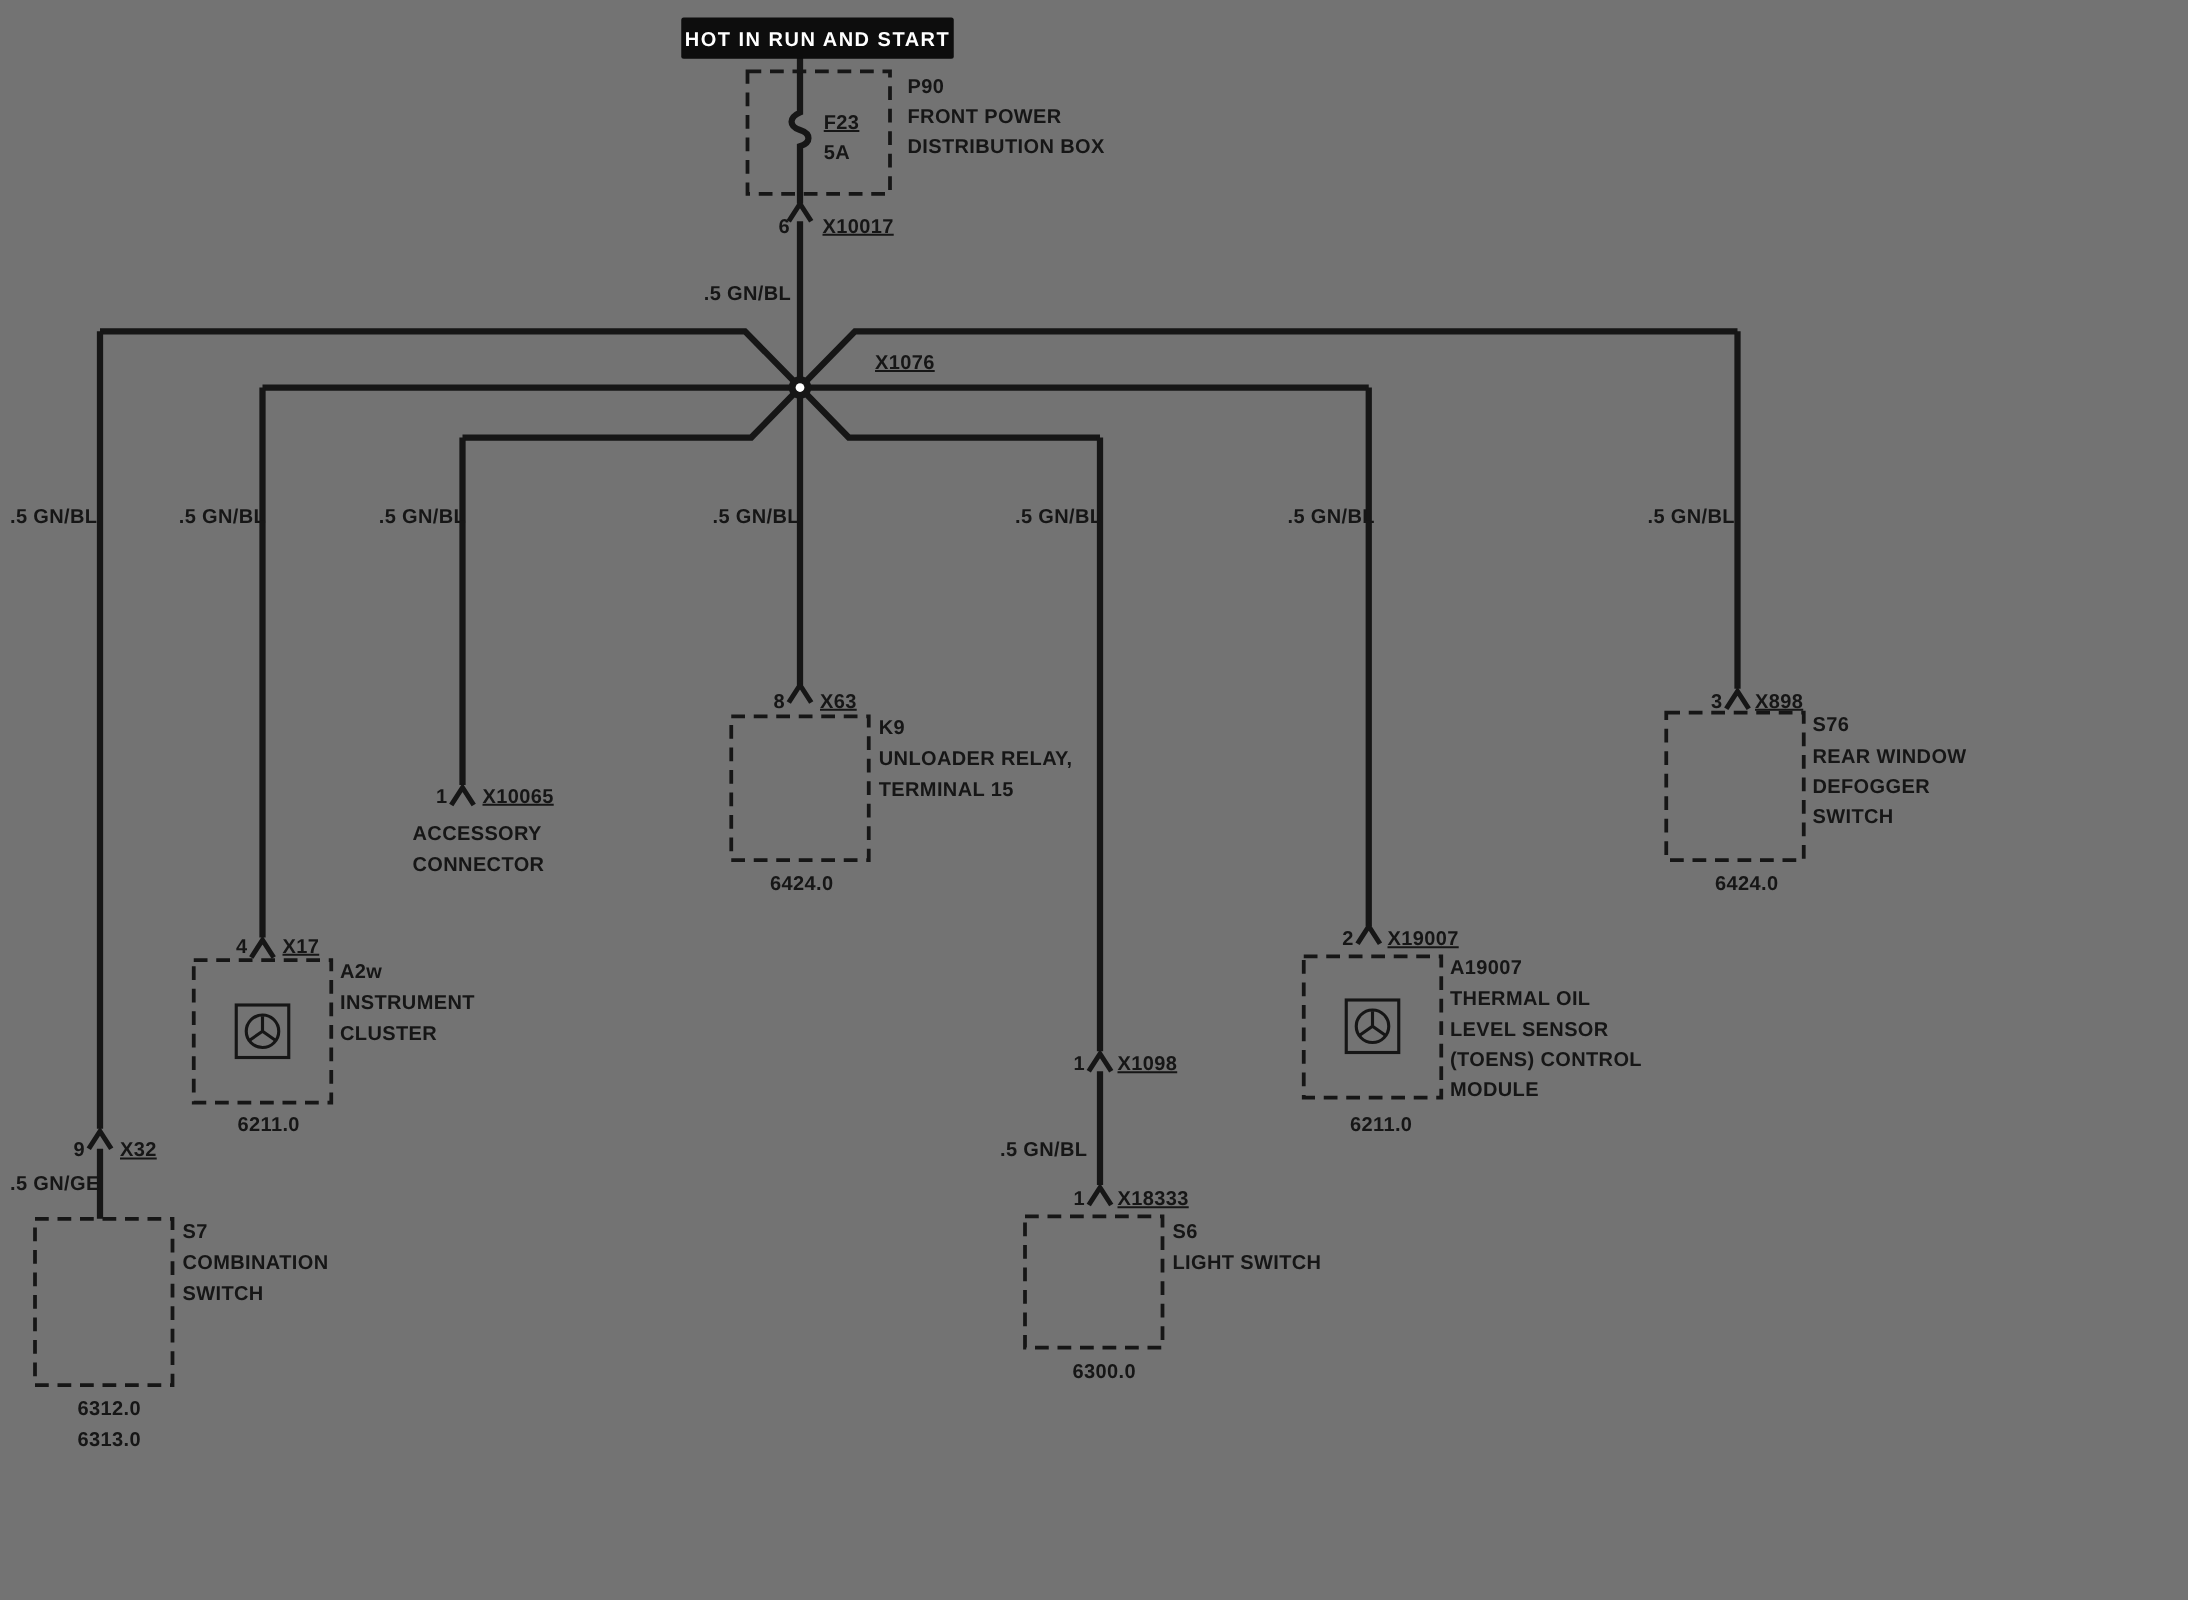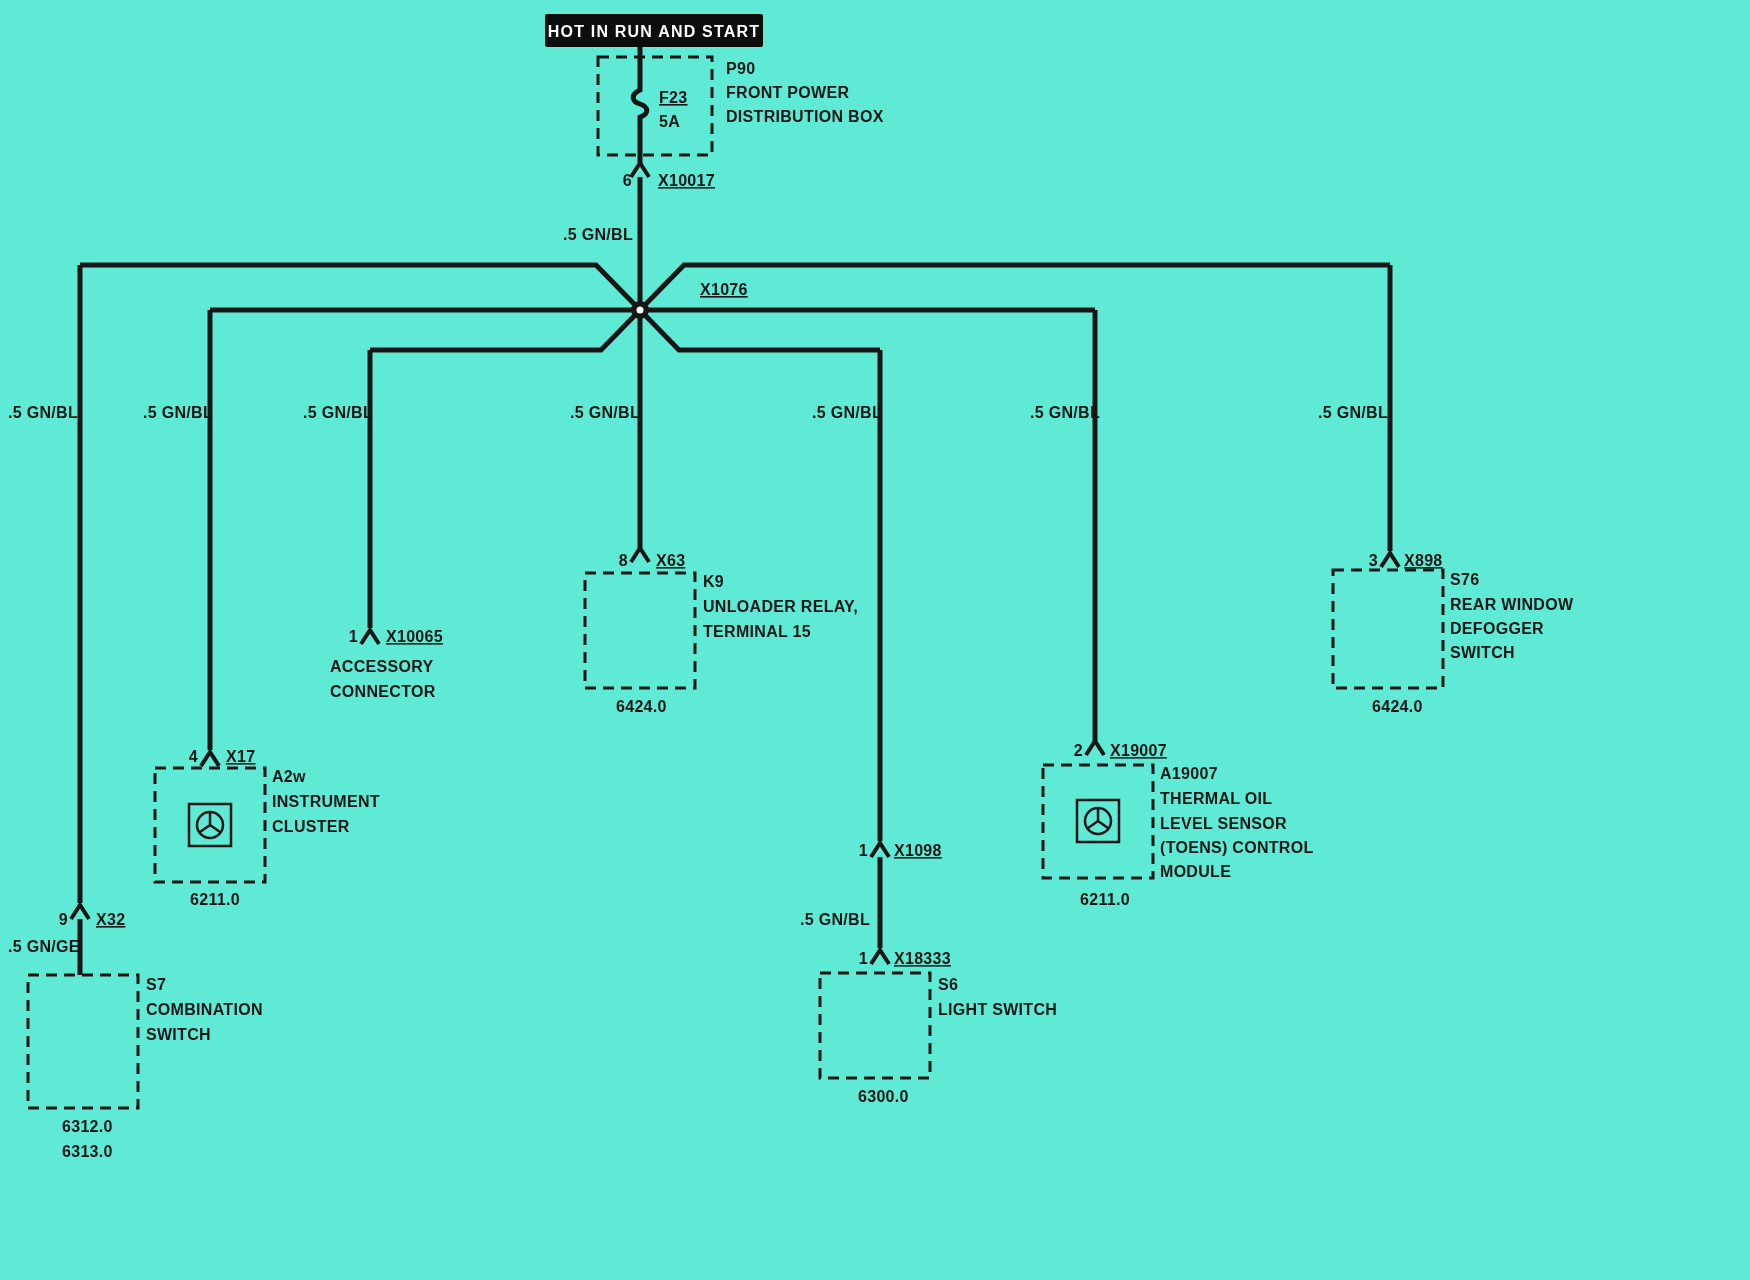--- a/index.html
+++ b/index.html
@@ -1,18 +1,18 @@
 <!DOCTYPE html>
 <html><head>
 <meta charset="utf-8">
 <style>
   * { margin:0; padding:0; box-sizing:border-box; }
   html,body { background:#ffffff; }
   body { font-family:"Liberation Sans", sans-serif; }
-  .canvas { position:relative; width:1750px; height:1280px; background:#5eead4; overflow:hidden; }
+  .canvas { position:relative; width:1750px; height:1280px; background:#737373; overflow:hidden; }
   svg { display:block; }
   text { font-family:"Liberation Sans", sans-serif; font-size:16px; font-weight:600; fill:#161616; letter-spacing:.3px; }
   .u { text-decoration: underline; }
   .title-text { fill:#ffffff; font-size:16px; font-weight:700; letter-spacing:1.2px; }
   .wire { stroke:#161616; stroke-width:5; fill:none; stroke-linejoin:miter; }
   .chev { stroke:#161616; stroke-width:4; fill:none; }
   .dashbox { stroke:#161616; stroke-width:3; fill:none; stroke-dasharray:11 7; }
   .thin { stroke:#161616; stroke-width:2.5; fill:none; }
   .titlebox { fill:#0d0d0d; }
 </style>

